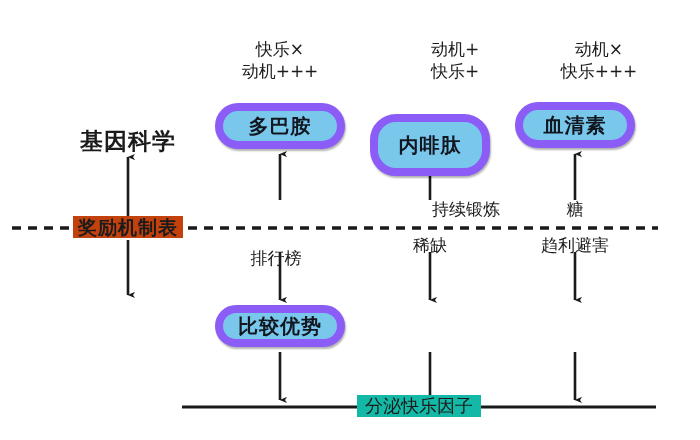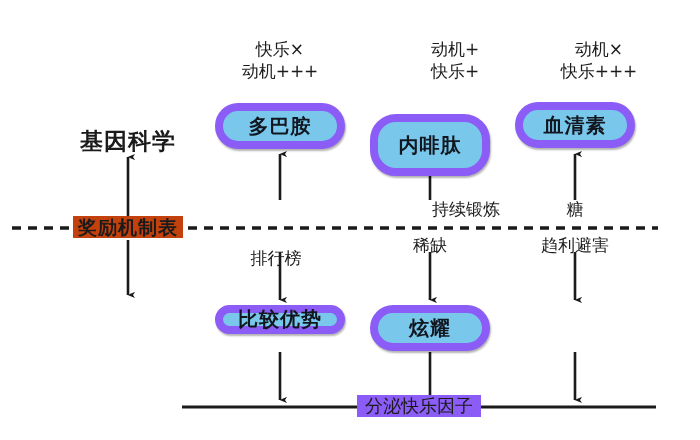--- a/index.html
+++ b/index.html
@@ -62,21 +62,21 @@
   }
   .lbl.mech {
     font-weight: bold;
     font-size: 19px;
     letter-spacing: 1px;
     background: #c2410c;
     padding: 0 5px;
   }
   .lbl.caption {
     font-size: 18px;
-    background: #8b5cf6;
+    background: #14b8a6;
     padding: 0 8px;
   }
   .stack span { display: block; }
 </style>
 </head>
 <body>
 
 <div id="diagram">
 
   <svg class="layer" viewBox="0 0 700 440" xmlns="http://www.w3.org/2000/svg">
@@ -131,34 +131,33 @@
     <div class="lbl center stack" style="left:280px; top:38px;">
       <span>快乐×</span>
       <span>动机+++</span>
     </div>
 
     <div class="node" style="left:215px; top:103px; width:130px; height:46px;">多巴胺</div>
 
 
     <div class="lbl center" style="left:276px; top:234px;margin-top:13px;">排行榜</div>
 
-    <div class="node" style="left:215px; top:305px; width:130px; height:29px;">比较优势</div>
+    <div class="node" style="left:215px; top:305px; width:130px; height:42px;">比较优势</div>
 
     <div class="lbl center stack" style="left:455px; top:38px;">
       <span>动机+</span>
       <span>快乐+</span>
     </div>
 
     <div class="node" style="left:370px; top:114px; width:120px; height:62px;">内啡肽</div>
 
     <div class="lbl center" style="left:430px; top:198px;margin-left:36px;">持续锻炼</div>
 
     <div class="lbl center" style="left:430px; top:234px;">稀缺</div>
 
-    <div class="node" style="left:370px; top:305px; width:120px; height:46px;">炫耀</div>
 
     <div class="lbl center stack" style="left:575px; top:38px;margin-left:24px;">
       <span>动机×</span>
       <span>快乐+++</span>
     </div>
 
     <div class="node" style="left:515px; top:102px; width:120px; height:46px;">血清素</div>
 
     <div class="lbl center" style="left:575px; top:198px;">糖</div>
 

